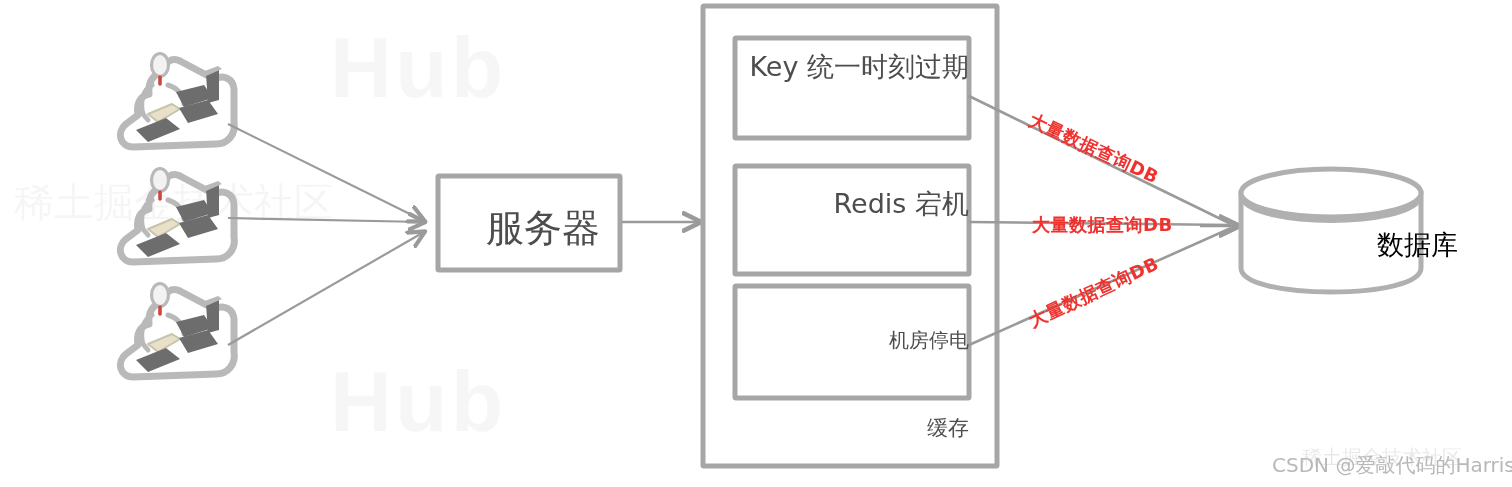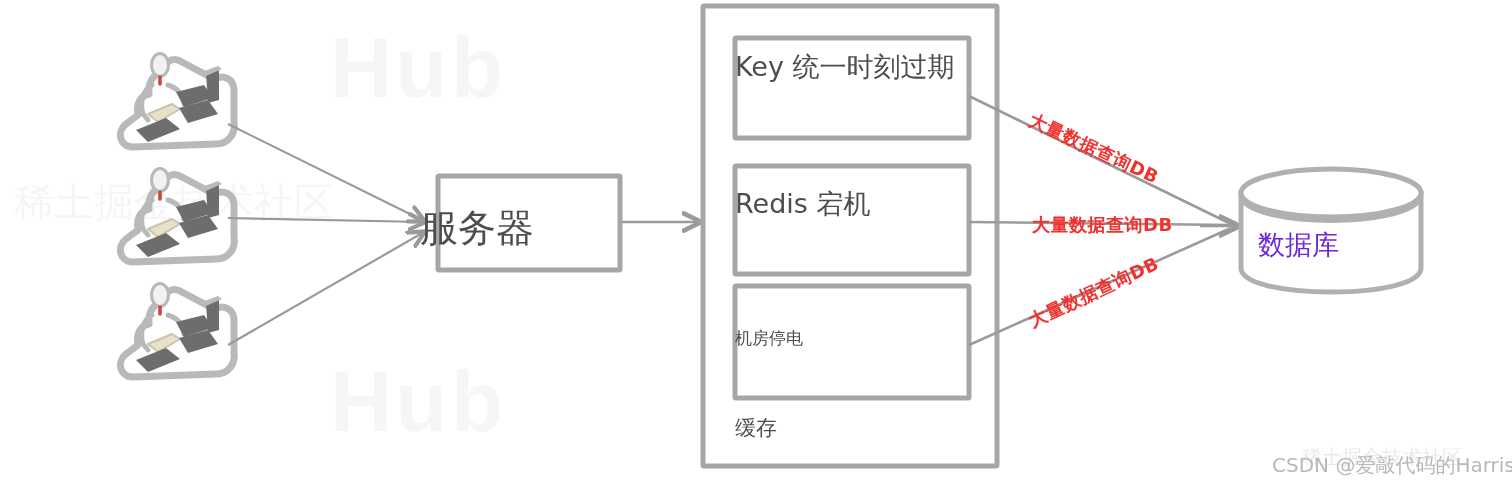--- a/index.html
+++ b/index.html
@@ -67,56 +67,56 @@
     left: 0; top: 0;
     width: 1512px;
     height: 487px;
   }
 
   
   .lbl {
     position: absolute;
     color: #4d4d4d;
     font-family: "DejaVu Sans", sans-serif;
-    text-align: left;
+    text-align: right;
     line-height: 1.25;
     white-space: nowrap;
     user-select: none;
   }
   .lbl-key {
     left: 735px; top: 50px;
     width: 234px;
     font-size: 27px;
     white-space: normal;
   }
   .lbl-redis {
     left: 735px; top: 187px;
     width: 234px;
     font-size: 27px;
   }
   .lbl-power {
     left: 735px; top: 328px;
     width: 234px;
-    font-size: 17px;
+    font-size: 20px;
   }
   .lbl-cache {
     left: 735px; top: 415px;
     width: 234px;
     font-size: 21px;
   }
   .lbl-server {
     left: 420px; top: 205px;
     width: 180px;
     font-size: 38px;
   }
   .lbl-db {
     left: 1258px; top: 228px;
     width: 200px;
     font-size: 27px;
-    color: #6d28d9;
+    color: #000000;
   }
 
   .red-lbl {
     position: absolute;
     color: #f0322f;
     font-family: "DejaVu Sans", sans-serif;
     font-size: 18px;
     font-weight: 700;
     white-space: nowrap;
     user-select: none;

